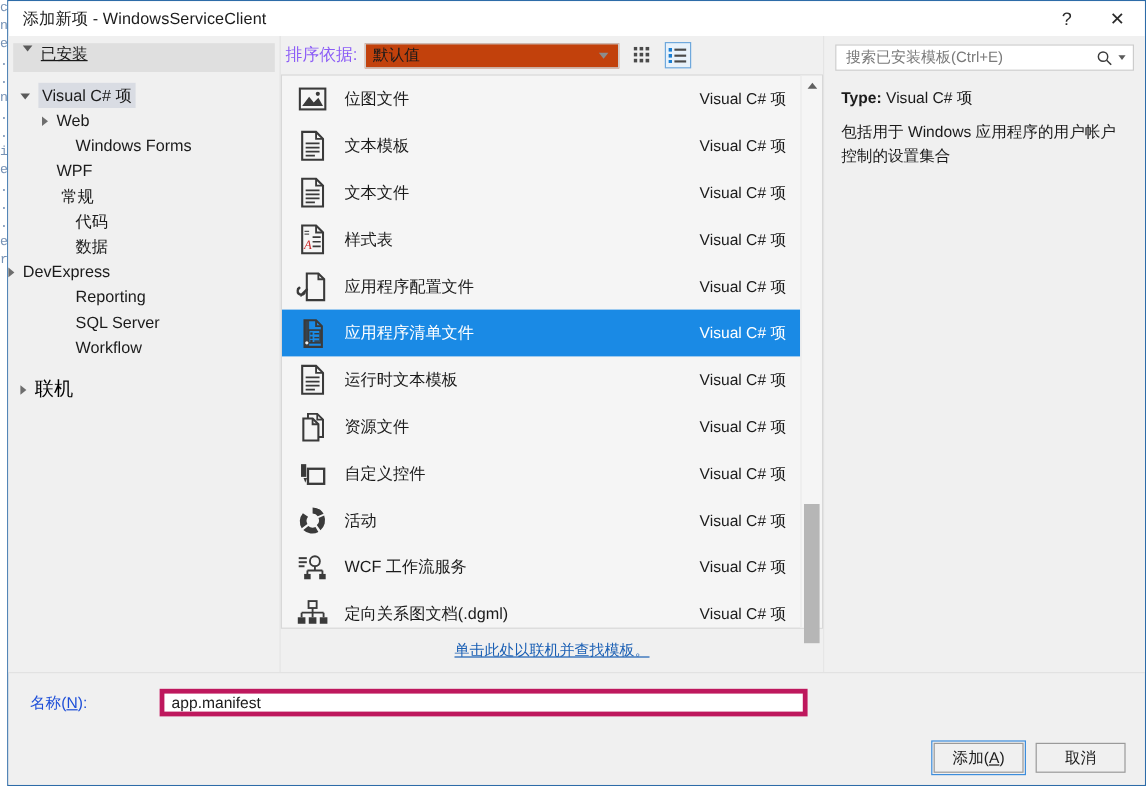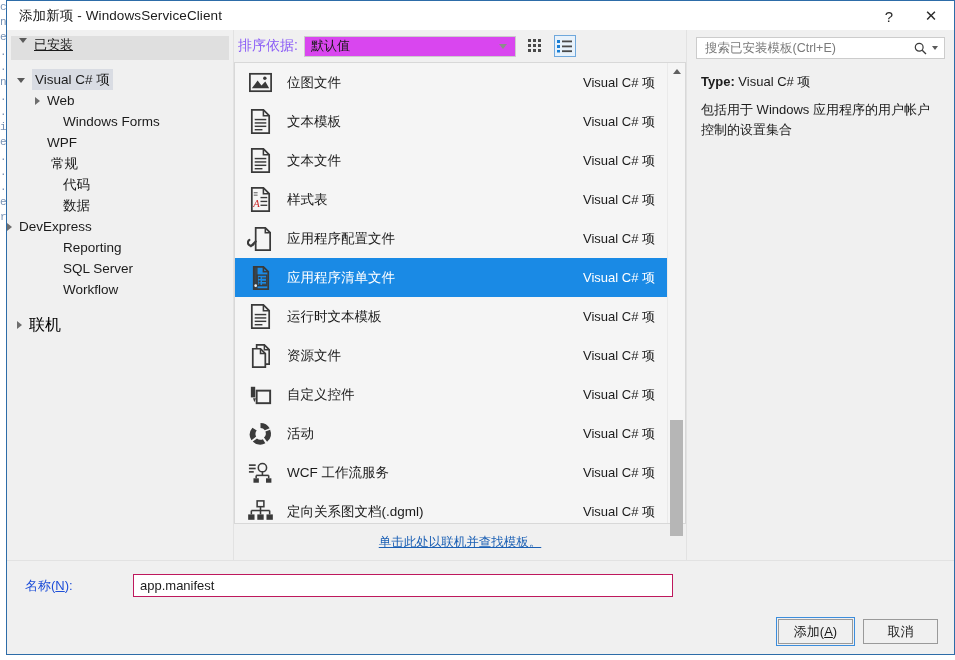--- a/index.html
+++ b/index.html
@@ -128,21 +128,21 @@
   }
   #mid-toolbar {
     height: 32px;
     display: flex; align-items: center;
     padding: 0 8px 0 4px;
     flex: 0 0 auto;
   }
   #sort-label { font-size: 14px; color: #8b5cf6; margin-right: 6px; }
   #sort-select {
     width: 212px; height: 21px;
-    background: #d946ef;
+    background: #c2410c;
     border: 1px solid #cccccc;
     display: flex; align-items: center;
     justify-content: space-between;
     font-size: 13px; color: #1b1b1b;
     padding: 0 0 0 6px;
     box-sizing: border-box;
     cursor: default;
   }
   #sort-select .caret {
     width: 0; height: 0;
@@ -302,21 +302,21 @@
     padding-top: 13px;
   }
   #name-label {
     width: 126px;
     padding-left: 18px;
     font-size: 13px; color: #1d4ed8;
     box-sizing: border-box;
   }
   #name-input {
     width: 540px; height: 23px;
-    border: 1px solid #be185d;
+    border: 4px solid #be185d;
     background: #ffffff;
     font-size: 13px;
     color: #1b1b1b;
     padding: 0 6px;
     box-sizing: border-box;
     outline: none;
     font-family: "Liberation Sans", "DejaVu Sans", sans-serif;
   }
   #btn-row {
     position: absolute;

